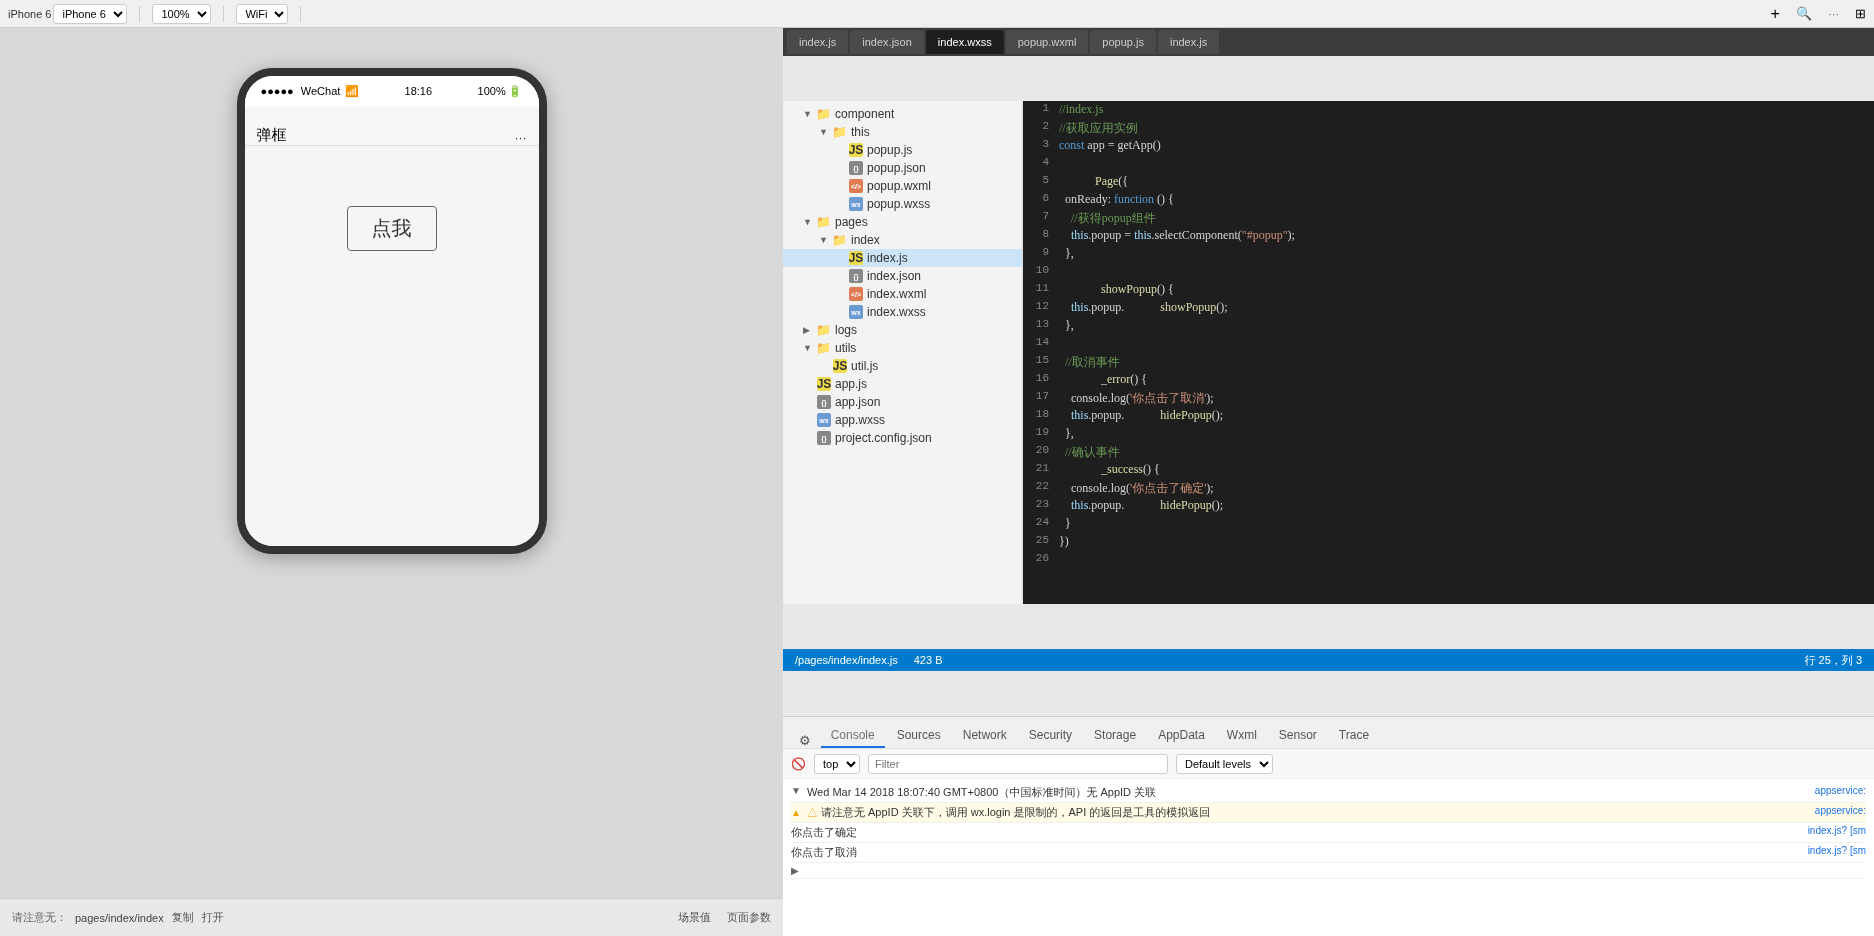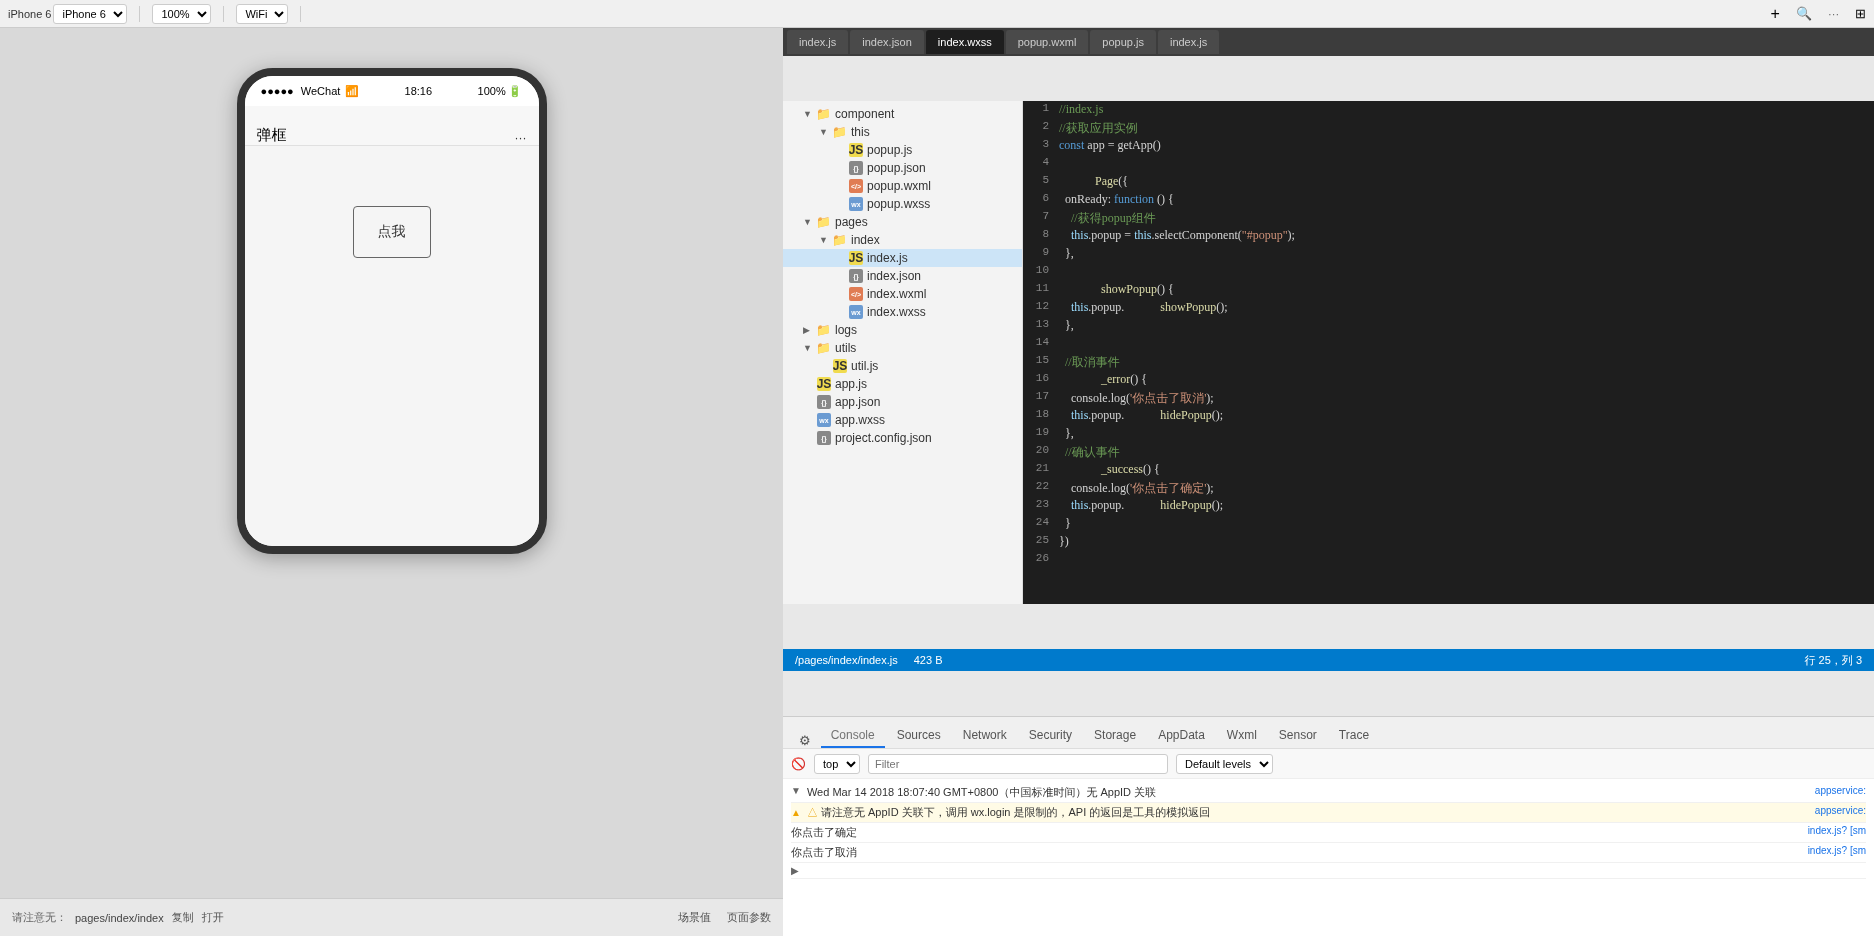--- a/index.html
+++ b/index.html
@@ -16,21 +16,21 @@
 
     
     .simulator-panel { width: 783px; background: #d9d9d9; display: flex; flex-direction: column; align-items: center; justify-content: flex-start; padding: 20px; flex-shrink: 0; position: relative; }
 
     
     .iphone-frame { width: 310px; background: #fff; border-radius: 36px; border: 8px solid #333; box-shadow: 0 4px 20px rgba(0,0,0,0.3); overflow: hidden; margin-top: 20px; }
     .iphone-status-bar { background: #fff; height: 30px; display: flex; align-items: center; justify-content: space-between; padding: 0 16px; font-size: 11px; }
     .iphone-nav { background: #f7f7f7; border-bottom: 1px solid #e0e0e0; height: 40px; display: flex; align-items: flex-end; justify-content: space-between; padding: 0 12px; }
     .iphone-nav-title { font-size: 15px; font-weight: 500; }
     .iphone-body { background: #f5f5f5; min-height: 400px; display: flex; flex-direction: column; align-items: center; justify-content: flex-start; padding: 60px 20px 20px; }
-    .iphone-button { border: 1px solid #666; background: transparent; padding: 16px 24px; font-size: 14px; color: #333; border-radius: 4px; cursor: pointer; }
+    .iphone-button { border: 1px solid #666; background: transparent; padding: 8px 24px; font-size: 20px; color: #333; border-radius: 4px; cursor: pointer; }
 
     
     .simulator-bottom { position: absolute; bottom: 0; left: 0; right: 0; height: 38px; background: #e8e8e8; border-top: 1px solid #ccc; display: flex; align-items: center; padding: 0 12px; gap: 8px; font-size: 11px; color: #444; }
     .simulator-bottom-btn { font-size: 11px; color: #555; background: none; border: none; cursor: pointer; }
 
     
     .right-panel { flex: 1; display: flex; flex-direction: column; overflow: hidden; gap: 45px; }
 
     
     .file-tabs { height: 28px; background: #3c3c3c; display: flex; align-items: center; padding: 0 4px; gap: 2px; flex-shrink: 0; overflow: hidden; }

